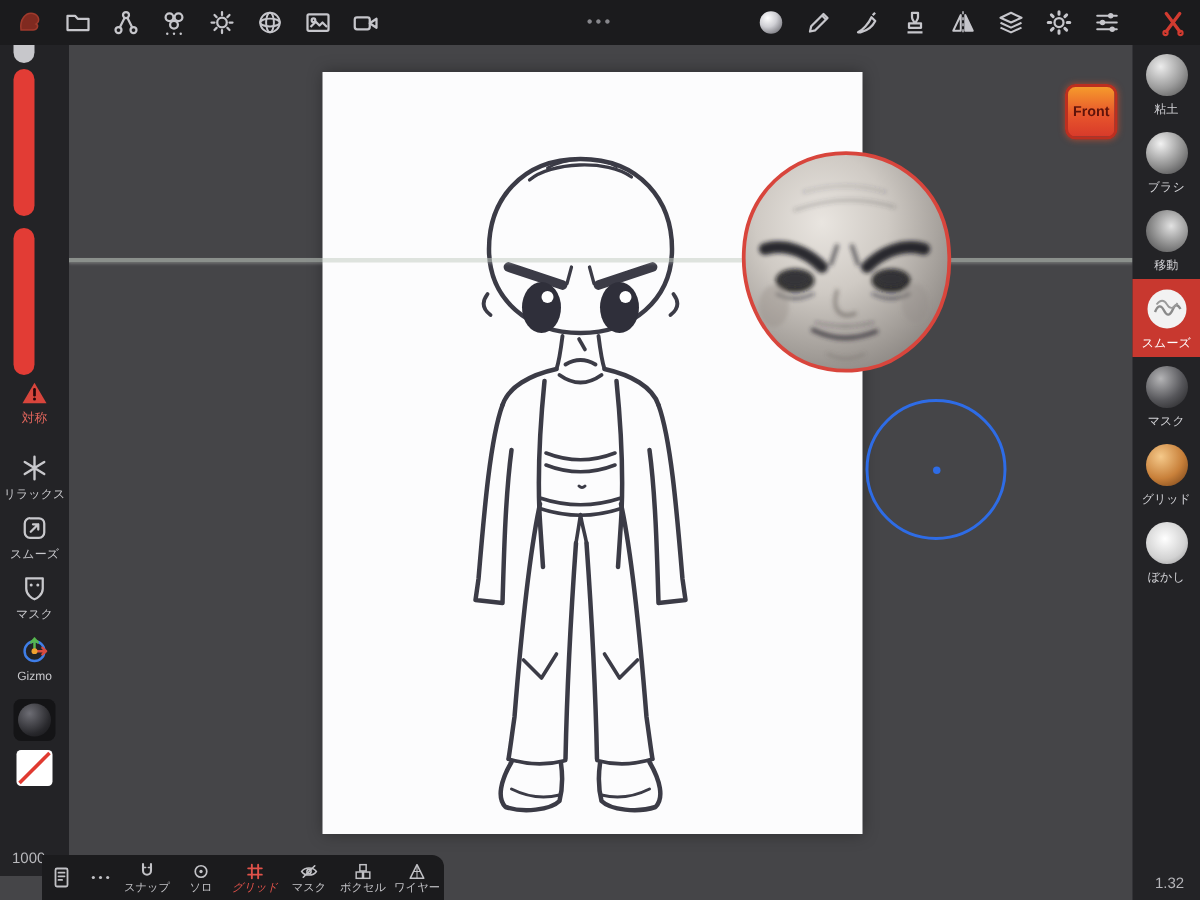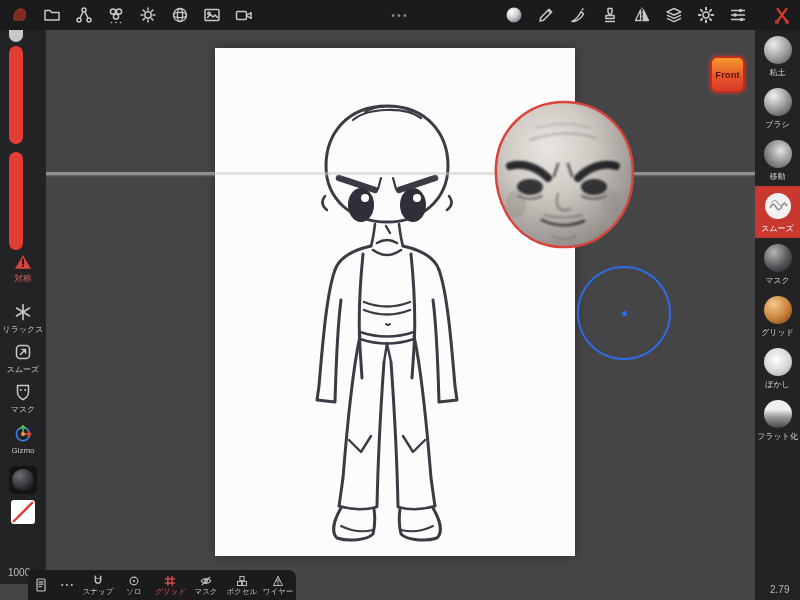--- a/index.html
+++ b/index.html
@@ -385,27 +385,23 @@
       <div class="lbl">マスク</div>
     </div>
     <div class="rp-item">
       <div class="sp sp7"></div>
       <div class="lbl">グリッド</div>
     </div>
     <div class="rp-item">
       <div class="sp sp8"></div>
       <div class="lbl">ぼかし</div>
     </div>
-    <div class="rp-item">
-      <div class="sp sp9"></div>
-      <div class="lbl">フラット化</div>
-    </div>
-  </div>
-
-  <div class="scale-indicator">2.79</div>
+  </div>
+
+  <div class="scale-indicator">1.32</div>
 
   <div class="bottom-bar">
     <div class="bb-icon">
       <svg class="ic" width="16" height="16" viewBox="0 0 20 20" fill="none" stroke="#c2c2c6" stroke-width="1.5" stroke-linecap="round">
           <rect x="5" y="2.5" width="10" height="15" rx="1.2"></rect>
           <path d="M7.5 6 h5 M7.5 9 h5 M7.5 12 h3"></path>
         </svg>
     </div>
     <div class="bb-icon">
       <svg class="ic" width="16" height="16" viewBox="0 0 20 20">

